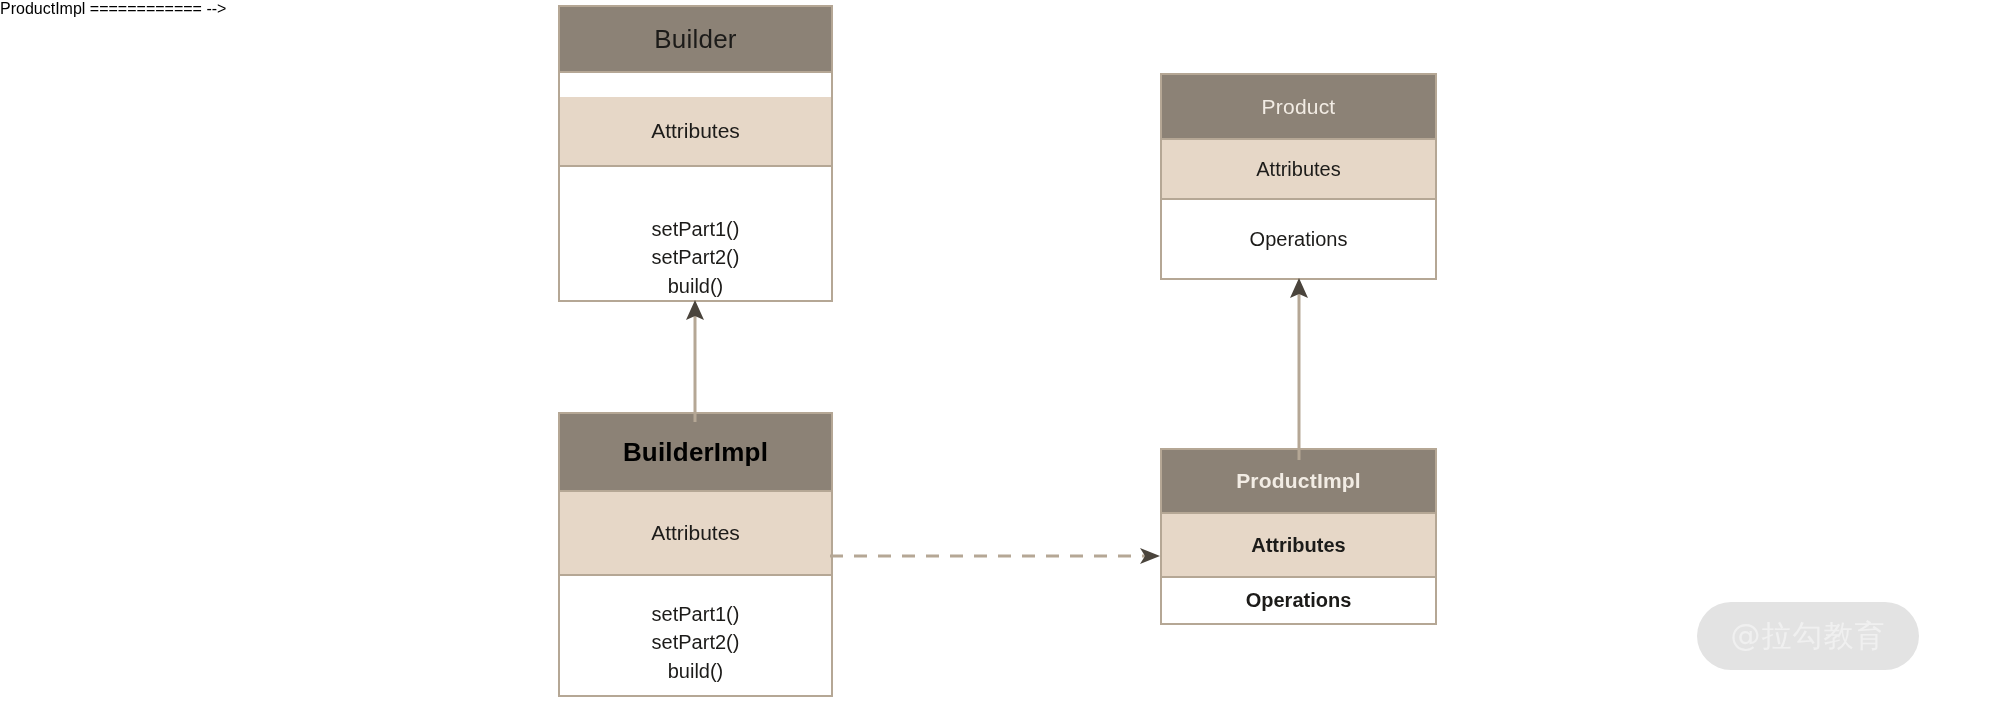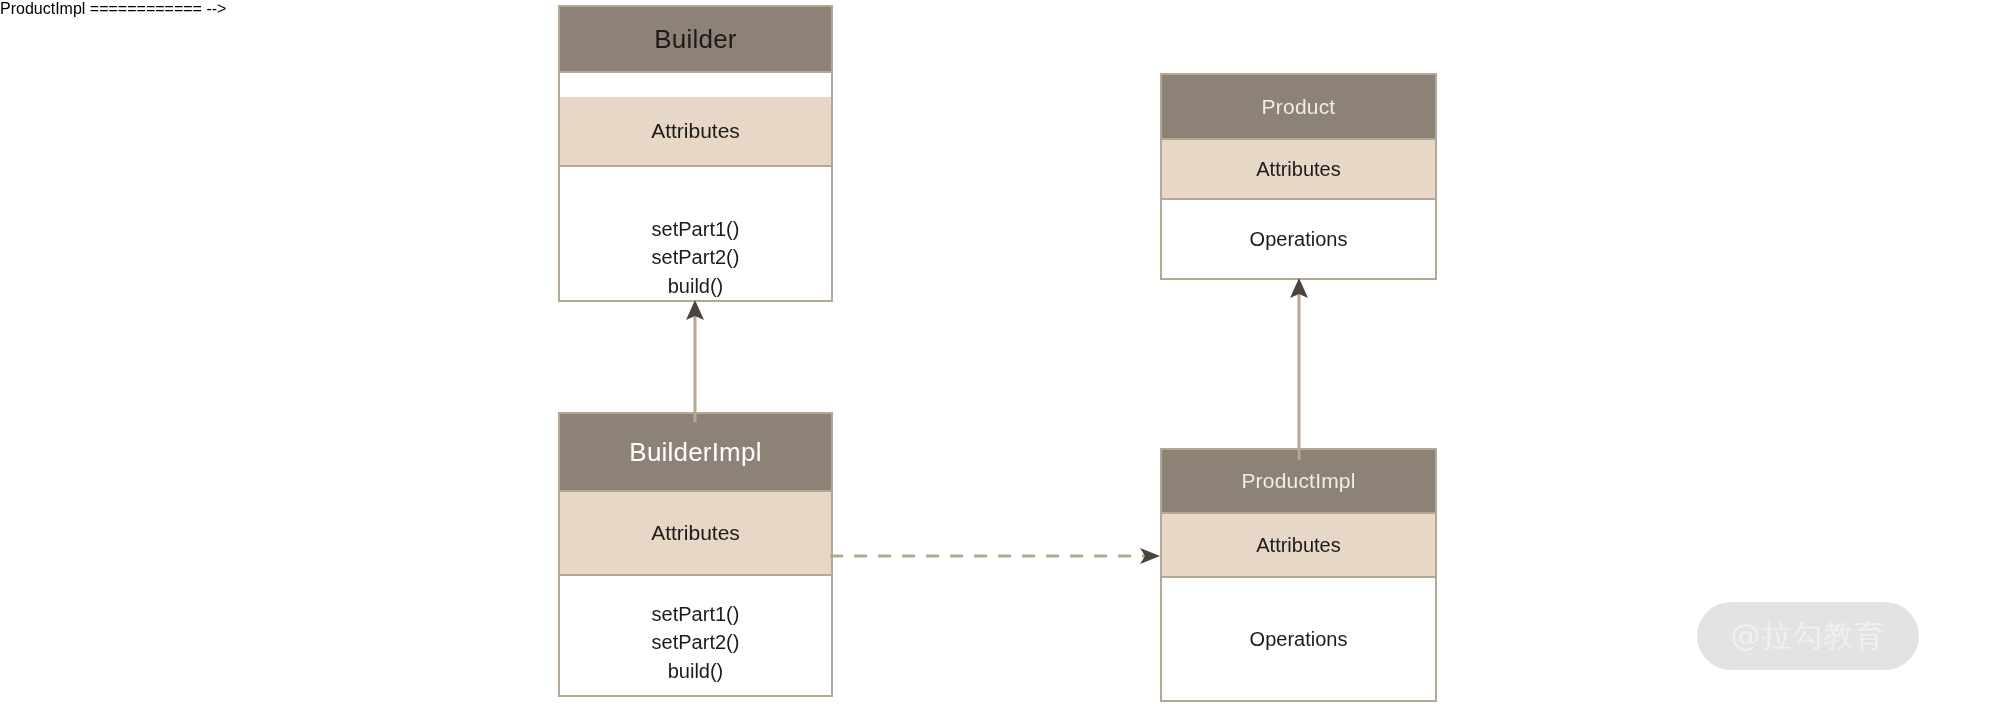--- a/index.html
+++ b/index.html
@@ -81,21 +81,21 @@
   #class-builderimpl .uml-attrs  { height: 84px; font-size: 21px; }
   #class-builderimpl .uml-ops    { font-size: 20px; }
 
   
   #class-product { left: 1160px; top: 73px; width: 277px; height: 207px; }
   #class-product .uml-header { height: 65px; font-size: 21px; }
   #class-product .uml-attrs  { height: 60px; font-size: 20px; }
   #class-product .uml-ops    { font-size: 20px; align-items: center; padding-top: 0; }
 
   
-  #class-productimpl { left: 1160px; top: 448px; width: 277px; height: 254px; }
+  #class-productimpl { left: 1160px; top: 448px; width: 277px; height: 177px; font-weight: bold; }
   #class-productimpl .uml-header { height: 64px; font-size: 21px; }
   #class-productimpl .uml-attrs  { height: 64px; font-size: 20px; }
   #class-productimpl .uml-ops    { font-size: 20px; align-items: center; padding-top: 0; }
 
   
   .connector {
     position: absolute;
     overflow: visible;
   }
   #conn-builder-inherit  { left: 640px; top: 292px;  width: 120px; height: 130px; }
@@ -134,21 +134,21 @@
     <div class="uml-attrs" style="background: rgb(230, 215, 199); border-bottom-color: rgb(181, 167, 149); color: rgb(28, 27, 25);">Attributes</div>
     <div class="uml-ops" style="background: rgb(255, 255, 255); color: rgb(28, 27, 25);">
       <div class="ops-lines">setPart1()
 setPart2()
 build()</div>
     </div>
   </div>
 
   
   <div class="uml-class" id="class-builderimpl" style="border-color: rgb(181, 167, 149);">
-    <div class="uml-header title-dark" style="background: rgb(140, 130, 118); border-bottom-color: rgb(181, 167, 149); color: #ffffff;">BuilderImpl</div>
+    <div class="uml-header title-dark" style="background: rgb(140, 130, 118); border-bottom-color: rgb(181, 167, 149); color: #000000; font-weight: bold;">BuilderImpl</div>
     <div class="uml-attrs" style="background: rgb(230, 215, 199); border-bottom-color: rgb(181, 167, 149); color: rgb(28, 27, 25);">Attributes</div>
     <div class="uml-ops" style="background: rgb(255, 255, 255); color: rgb(28, 27, 25);">
       <div class="ops-lines">setPart1()
 setPart2()
 build()</div>
     </div>
   </div>
 
   
   <div class="uml-class" id="class-product" style="border-color: rgb(181, 167, 149);">

